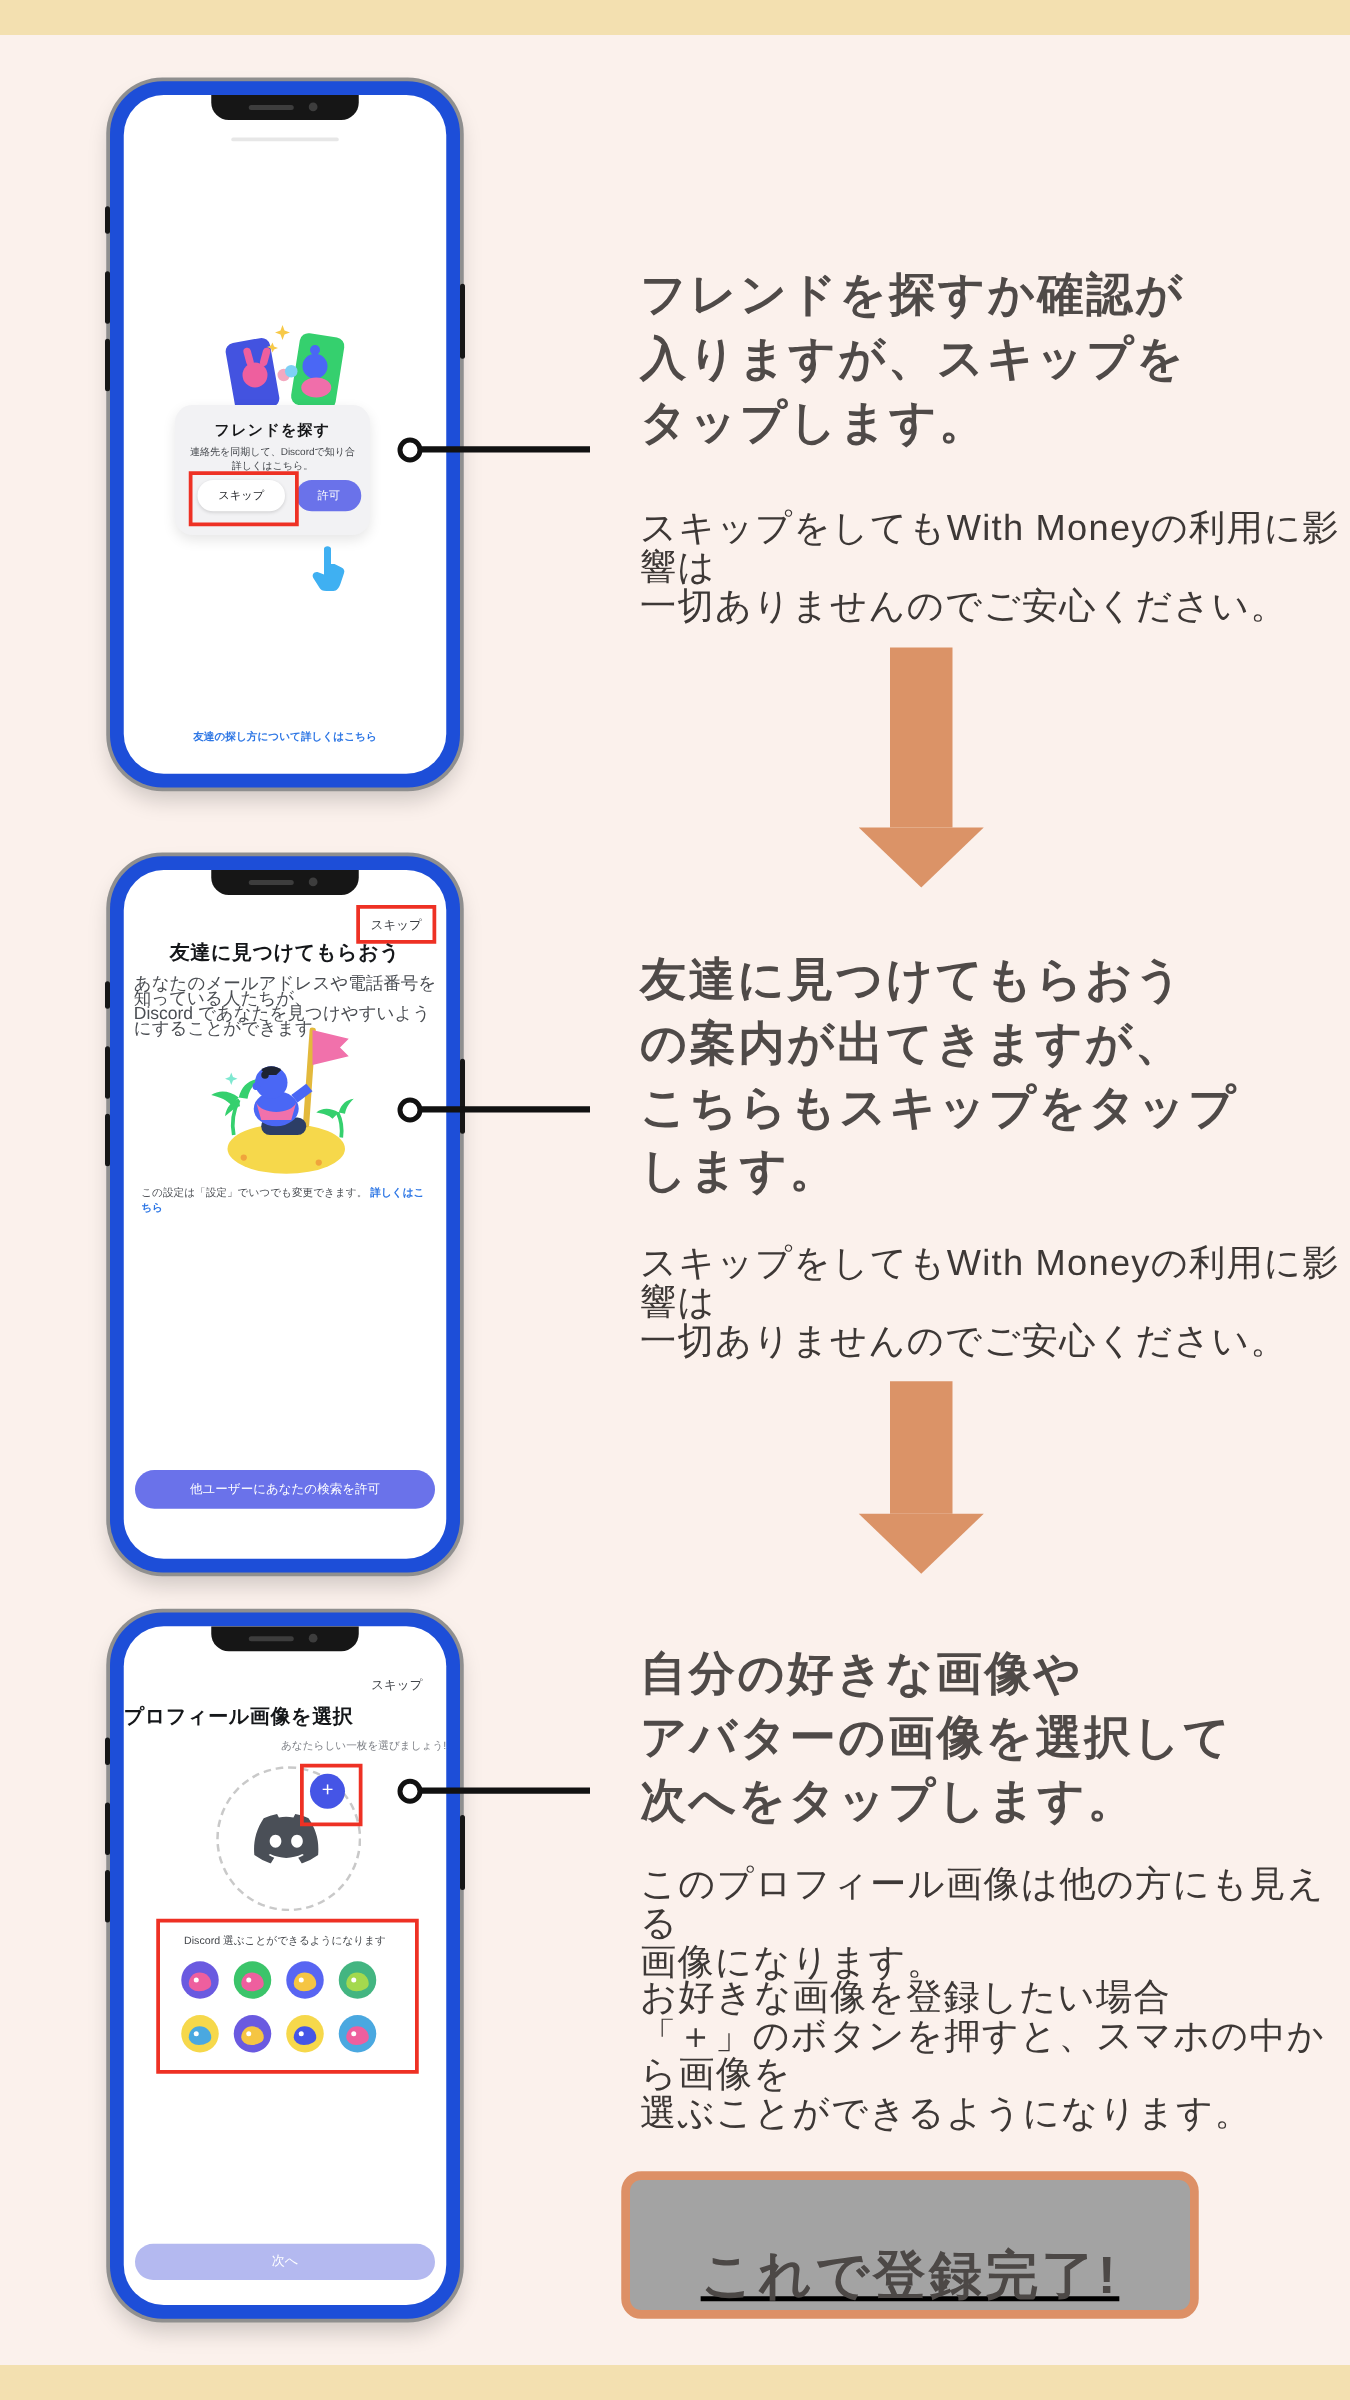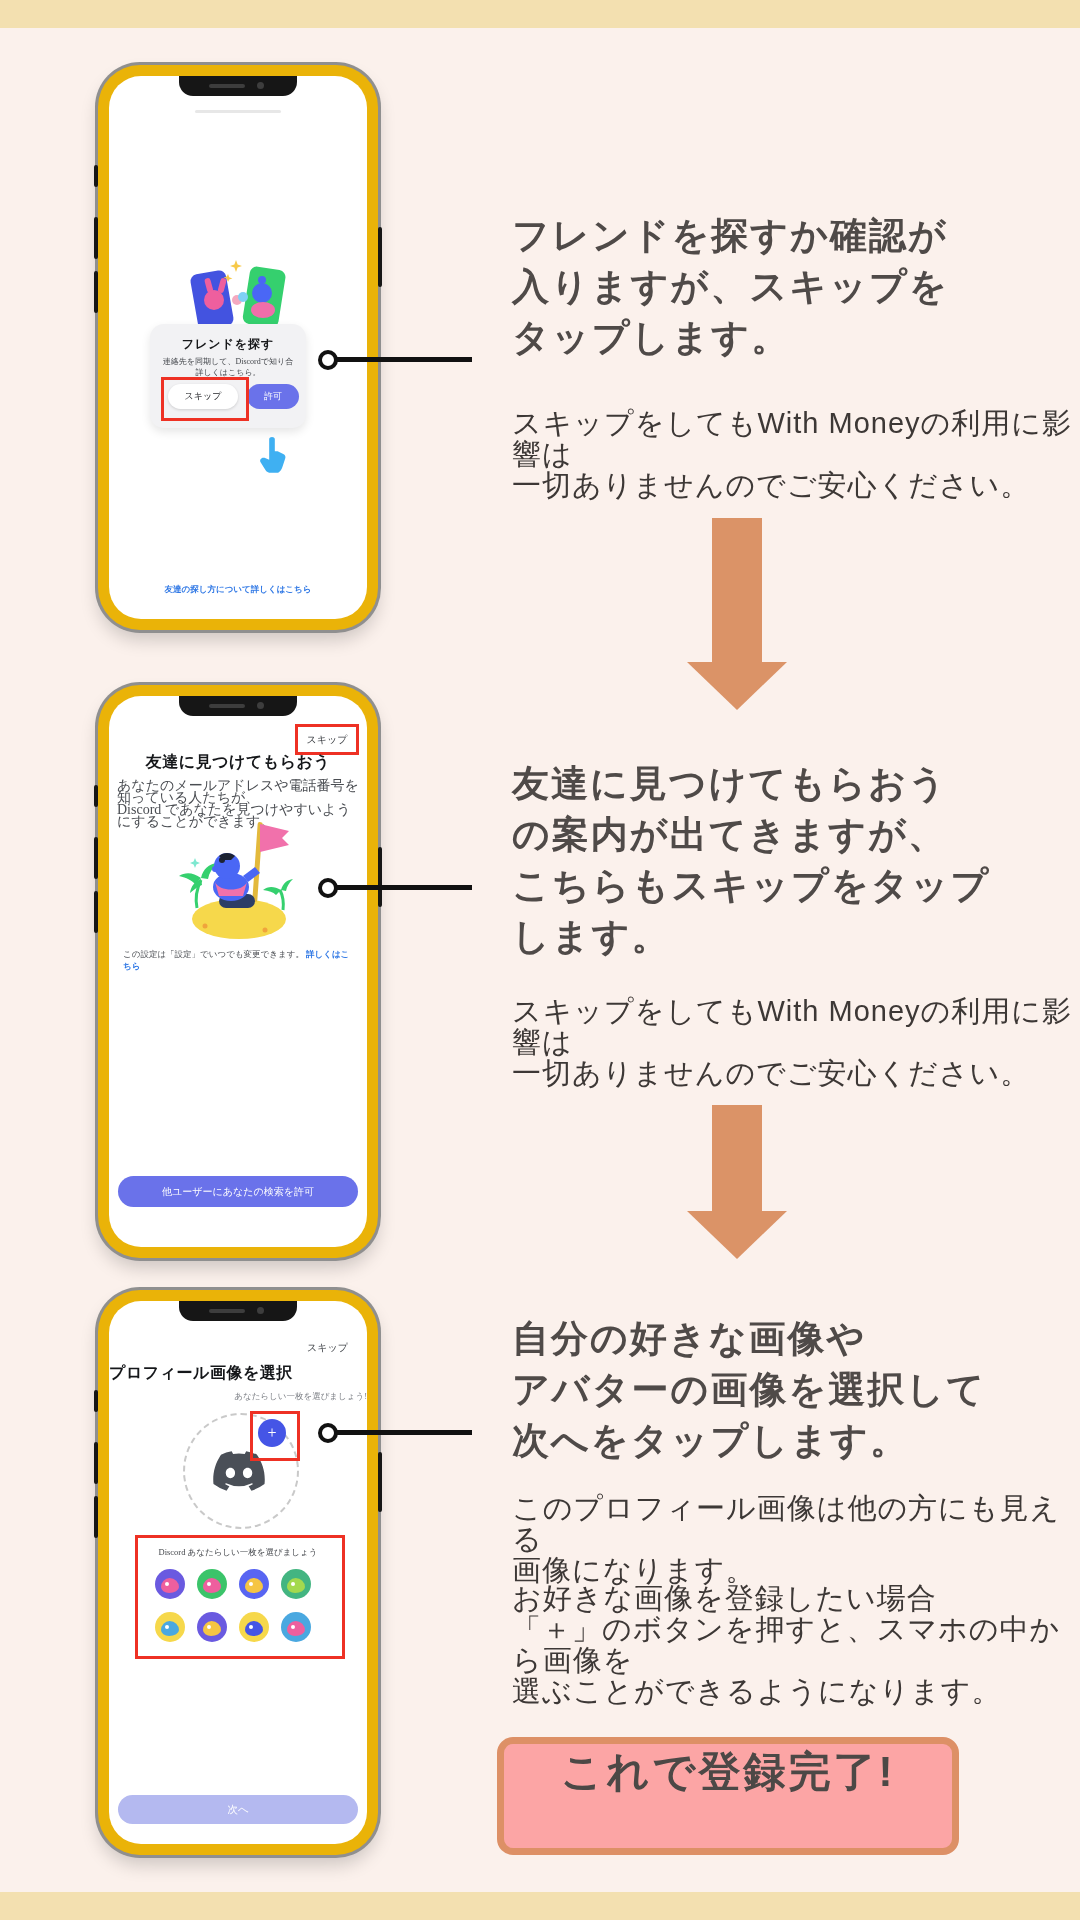--- a/index.html
+++ b/index.html
@@ -6,23 +6,22 @@
   body{
     position:relative;width:1080px;height:1920px;overflow:hidden;
     background:#fbf1ec;font-family:"Liberation Sans",sans-serif;
   }
   .band{position:absolute;left:0;width:1080px;height:28px;background:#f3e0b0}
   .band.top{top:0}
   .band.bottom{top:1892px}
 
   
   .phone{
-    position:absolute;left:98px;width:280px;background:#eab308;border-radius:42px;
+    position:absolute;left:88px;width:280px;background:#1d4ed8;border-radius:42px;
     box-shadow:0 0 0 3px #8f8f8f,0 10px 18px rgba(0,0,0,.18);
-    font-family:Liberation Serif, serif;
   }
   #phone1{top:65px;height:565px}
   #phone2{top:685px;height:573px}
   #phone3{top:1290px;height:565px}
   .screen{position:absolute;left:11px;right:11px;top:11px;bottom:11px;background:#fff;border-radius:32px;overflow:hidden}
   .notch{position:absolute;top:0;left:50%;transform:translateX(-50%);width:118px;height:20px;background:#161616;border-radius:0 0 14px 14px;z-index:5}
   .speaker{position:absolute;top:8px;left:30px;width:36px;height:4px;border-radius:2px;background:#3d3d3d}
   .camera{position:absolute;top:6px;left:78px;width:7px;height:7px;border-radius:50%;background:#3d3d3d}
   .side-btn{position:absolute;background:#161616;border-radius:2px}
   .sb-l1{left:-4px;top:100px;width:4px;height:22px}
@@ -103,22 +102,22 @@
   #sec1-h{top:210px}
   #sec1-b{top:408px}
   #sec2-h{top:758px}
   #sec2-b{top:996px}
   #sec3-h{top:1313px}
   #sec3-b1{top:1493px}
   #sec3-b2{top:1583px}
 
   
   .final-box{
-    position:absolute;left:497px;top:1737px;width:448px;height:104px;background:#fca5a5;
-    border:7px solid #dd9066;border-radius:16px;display:flex;align-items:flex-start;justify-content:center;
+    position:absolute;left:497px;top:1737px;width:448px;height:104px;background:#a3a3a3;
+    border:7px solid #dd9066;border-radius:16px;display:flex;align-items:flex-end;justify-content:center;text-decoration:underline;
   }
   .final-box span{font-size:42px;font-weight:bold;color:#4c4846;letter-spacing:3px}
 </style>
 </head>
 <body>
 
 <div class="band top"></div>
 <div class="band bottom"></div>
 
 <div class="phone" id="phone1">
@@ -236,21 +235,21 @@
     <div class="p3-sub">あなたらしい一枚を選びましょう!</div>
 
     <div class="p3-circle"></div>
     <svg class="p3-discord" viewBox="0 0 71 55">
       <path fill="#4a4f57" fill-rule="evenodd" d="M60.1 4.9A58.5 58.5 0 0 0 45.4.4l-2 3.6a54.3 54.3 0 0 0-16 0L25.4.4a58.4 58.4 0 0 0-14.7 4.6C1.6 18.7-.9 32.2.4 45.5a58.9 58.9 0 0 0 18 9.1l3.9-6.2a38 38 0 0 1-6.1-2.9l1.5-1.1a42 42 0 0 0 35.6 0l1.5 1.1a38 38 0 0 1-6.1 2.9l3.9 6.2a58.7 58.7 0 0 0 18-9.1c1.6-15.3-2.5-28.7-10.6-40.6ZM23.7 37.3c-3.5 0-6.4-3.2-6.4-7.1s2.8-7.1 6.4-7.1 6.5 3.2 6.4 7.1c0 3.9-2.8 7.1-6.4 7.1Zm23.6 0c-3.5 0-6.4-3.2-6.4-7.1s2.8-7.1 6.4-7.1 6.5 3.2 6.4 7.1c0 3.9-2.8 7.1-6.4 7.1Z"></path>
     </svg>
     <div class="p3-plus">+</div>
     <div class="red-box rb-plus"></div>
 
     <div class="red-box rb-avatars"></div>
-    <div class="p3-avcap">Discord あなたらしい一枚を選びましょう</div>
+    <div class="p3-avcap">Discord 選ぶことができるようになります</div>
 
     <div class="avatar row1 c1 a1">
         <i></i>
       </div>
     <div class="avatar row1 c2 a2">
         <i></i>
       </div>
     <div class="avatar row1 c3 a3">
         <i></i>
       </div>

